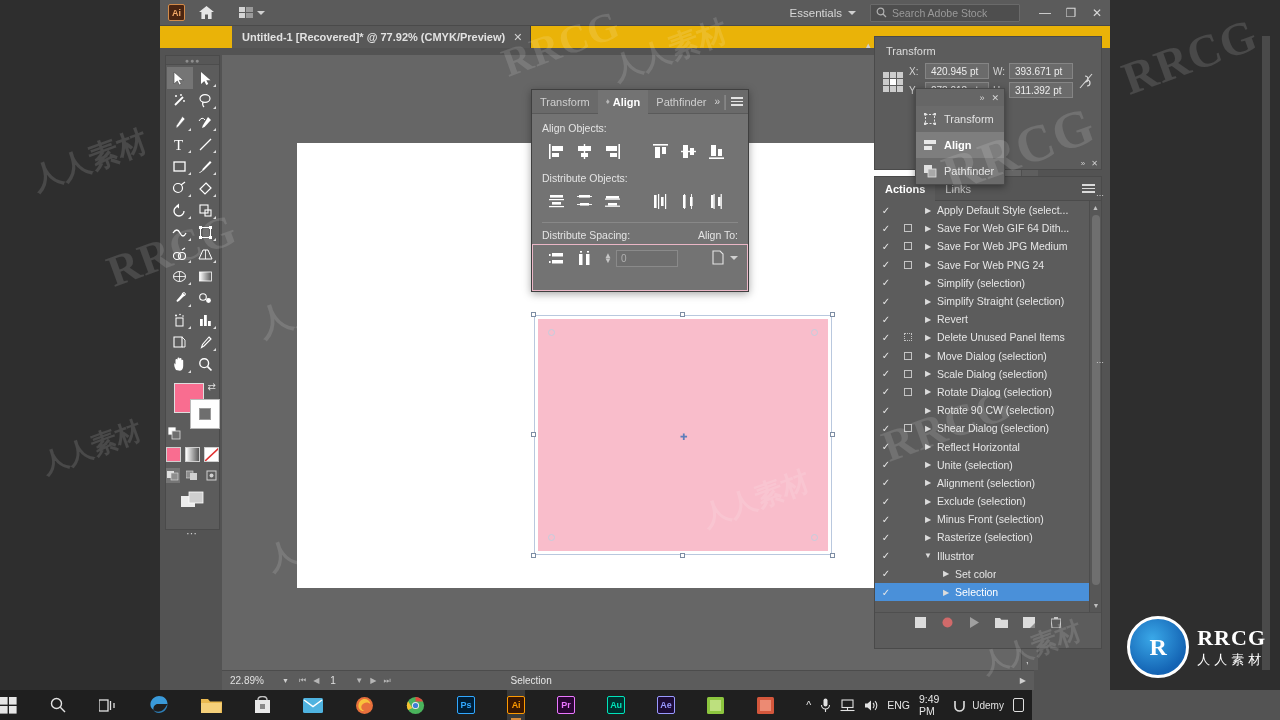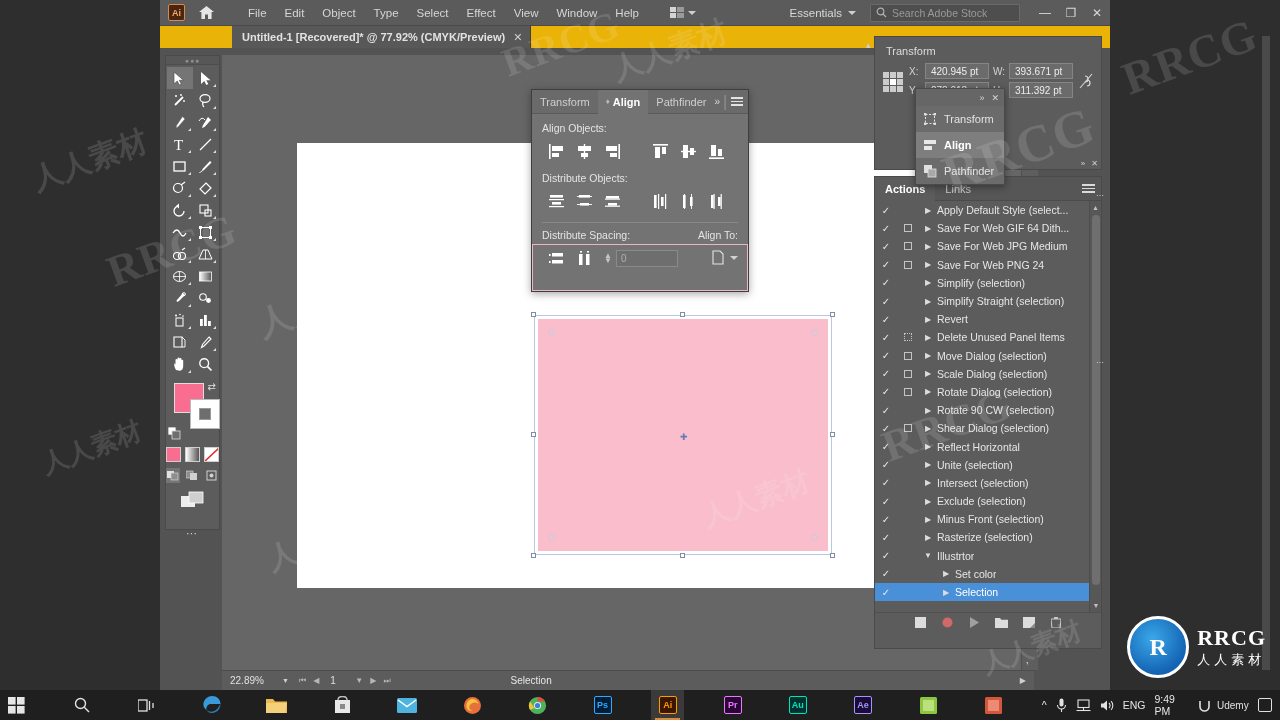--- a/index.html
+++ b/index.html
@@ -300,21 +300,21 @@
     color: #fff; font-size: 24px; font-weight: bold;
     font-family: "Liberation Serif", serif;
     border: 3px solid #ffffff;
   }
   .rrcg .txt { color: #ffffff; }
   .rrcg .txt .t1 { font-size: 22px; font-weight: bold; letter-spacing: 1px; font-family: "Liberation Serif", serif; }
   .rrcg .txt .t2 { font-size: 13px; letter-spacing: 4px; }
 
   
   .taskbar {
-    position: absolute; left: 0; bottom: 0; width: 1280px; height: 30px;
+    position: absolute; left: 0; bottom: 0; width: 1032px; height: 30px;
     background: #1f1f1f; display: flex; align-items: center; z-index: 960; gap: 32px;
   }
   .tb-btn { width: 34px; height: 30px; display: flex; align-items: center; justify-content: center; }
   .tb-app { width: 34px; height: 30px; display: flex; align-items: center; justify-content: center; position: relative; }
   .tb-app.active { background: #3a3a3a; }
   .tb-app.active::after { content: ''; position: absolute; bottom: 0; left: 4px; right: 4px; height: 2px; background: #d78b3c; }
   .adobe-ico { width: 18px; height: 18px; border-radius: 2px; display: flex; align-items: center; justify-content: center; font-size: 9px; font-weight: bold; border: 1px solid; }
   .tray { margin-left: auto; display: flex; align-items: center; gap: 9px; padding-right: 8px; color: #e6e6e6; font-size: 10.5px; }
   .tray .ic { display: flex; align-items: center; }
   .udemy { display: flex; align-items: center; gap: 4px; color: #e0e0e0; font-size: 10px; }
@@ -329,31 +329,20 @@
   <div class="desk-right"></div>
 
   <div class="ai-window">
 
     <div class="menubar">
       <div class="ai-logo">Ai</div>
       <div class="home-btn">
         <svg width="15" height="13" viewBox="0 0 15 13">
             <path d="M7.5 0 L15 6 L12.6 6 L12.6 13 L9 13 L9 8.5 L6 8.5 L6 13 L2.4 13 L2.4 6 L0 6 Z" fill="#e6e6e6"></path>
           </svg>
-      </div>
-      <div class="menu-items">
-        <div class="menu-item">File</div>
-        <div class="menu-item">Edit</div>
-        <div class="menu-item">Object</div>
-        <div class="menu-item">Type</div>
-        <div class="menu-item">Select</div>
-        <div class="menu-item">Effect</div>
-        <div class="menu-item">View</div>
-        <div class="menu-item">Window</div>
-        <div class="menu-item">Help</div>
       </div>
       <div class="arrange-btn">
         <div class="arrange-grid">
             <i></i>
             <i class="dim"></i>
             <i></i>
             <i class="dim"></i>
           </div>
         <div class="caret"></div>
       </div>
@@ -1034,21 +1023,21 @@
           <div class="ac-row">
             <span class="ck">✓</span>
             <span class="box"></span>
             <span class="tri">▶</span>
             <span class="nm">Unite (selection)</span>
           </div>
           <div class="ac-row">
             <span class="ck">✓</span>
             <span class="box"></span>
             <span class="tri">▶</span>
-            <span class="nm">Intersect (selection)</span>
+            <span class="nm">Alignment (selection)</span>
           </div>
           <div class="ac-row">
             <span class="ck">✓</span>
             <span class="box"></span>
             <span class="tri">▶</span>
             <span class="nm">Exclude (selection)</span>
           </div>
           <div class="ac-row">
             <span class="ck">✓</span>
             <span class="box"></span>

